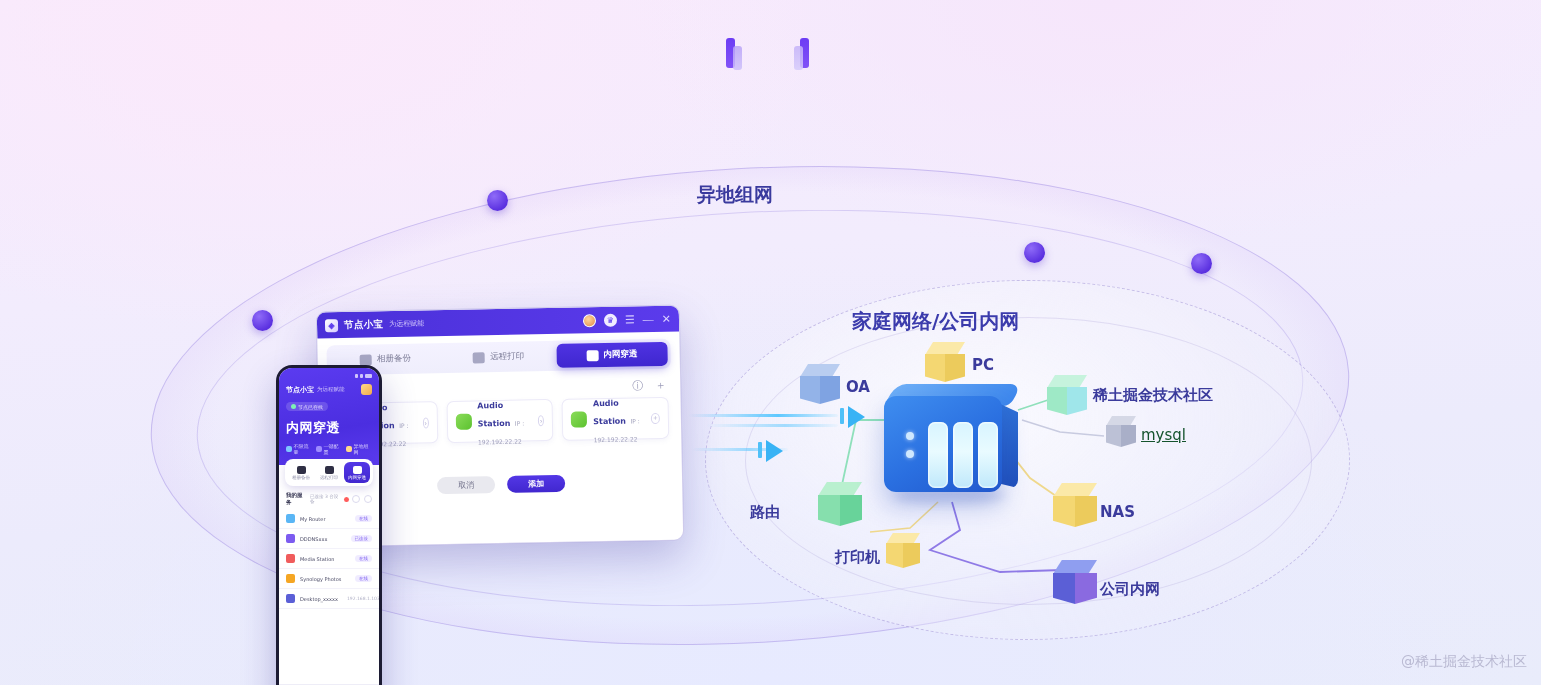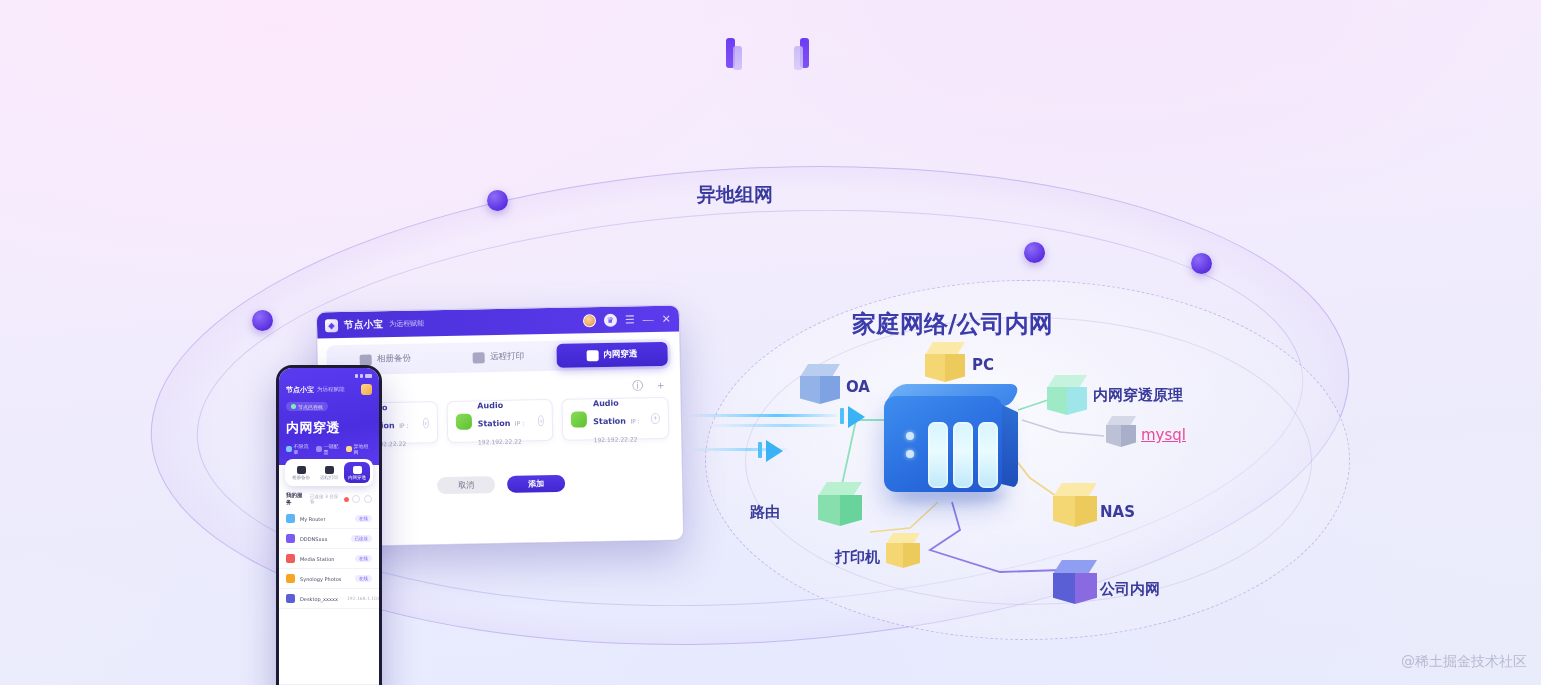--- a/index.html
+++ b/index.html
@@ -63,25 +63,25 @@
   }
   .lan-ellipse:after{
     content:""; position:absolute; left:6%; top:10%; width:88%; height:80%;
     border-radius:50%; border:1px solid rgba(175,165,220,.30);
   }
 
   
   .lbl{ position:absolute; color:#3b3b9c; font-weight:bold; white-space:nowrap;
     font-family:"DejaVu Sans","Liberation Sans",sans-serif; }
   .lbl-wan{ left:697px; top:62px; font-size:19px; color:#3a3a9e; }
-  .lbl-lan{ left:852px; top:188px; font-size:24px; color:#3b3bac; }
+  .lbl-lan{ left:852px; top:188px; font-size:20px; color:#3b3bac; }
 
   .node-label{ position:absolute; font-size:15px; font-weight:bold; color:#3b3b9c; white-space:nowrap;
     font-family:"DejaVu Sans","Liberation Sans",sans-serif; }
-  .node-label.gray{ color:#ec4899; font-weight:normal;text-decoration:underline; }
+  .node-label.gray{ color:#14532d; font-weight:normal;text-decoration:underline; }
 
   
   .cube{ position:absolute; width:40px; height:44px; }
   .cube .top{ position:absolute; left:0; top:0; width:40px; height:13px;
     clip-path:polygon(20% 0,100% 0,80% 100%,0 100%); }
   .cube .lf{ position:absolute; left:0; top:12px; width:20px; height:28px;
     clip-path:polygon(0 0,100% 0,100% 100%,0 80%); }
   .cube .rt{ position:absolute; left:20px; top:12px; width:20px; height:28px;
     clip-path:polygon(0 0,100% 0,100% 80%,0 100%); }
 
@@ -324,21 +324,21 @@
       <span class="lf"></span>
       <span class="rt"></span>
   </div>
   <div class="node-label" style="left:972px; top:236px;">PC</div>
 
   <div class="cube mint" style="left:1047px; top:255px;">
     <span class="top"></span>
       <span class="lf"></span>
       <span class="rt"></span>
   </div>
-  <div class="node-label" style="left:1093px; top:266px;">内网穿透原理</div>
+  <div class="node-label" style="left:1093px; top:266px;">稀土掘金技术社区</div>
 
   <div class="cube gray" style="left:1106px; top:296px; width:30px; height:34px;">
     <span class="top" style="width:30px;height:10px;"></span>
     <span class="lf" style="top:9px;width:15px;height:22px;"></span>
     <span class="rt" style="left:15px;top:9px;width:15px;height:22px;"></span>
   </div>
   <div class="node-label gray" style="left:1141px; top:306px;">mysql</div>
 
   <div class="cube yellow" style="left:1053px; top:363px; width:44px; height:48px;">
     <span class="top" style="width:44px;height:14px;"></span>

